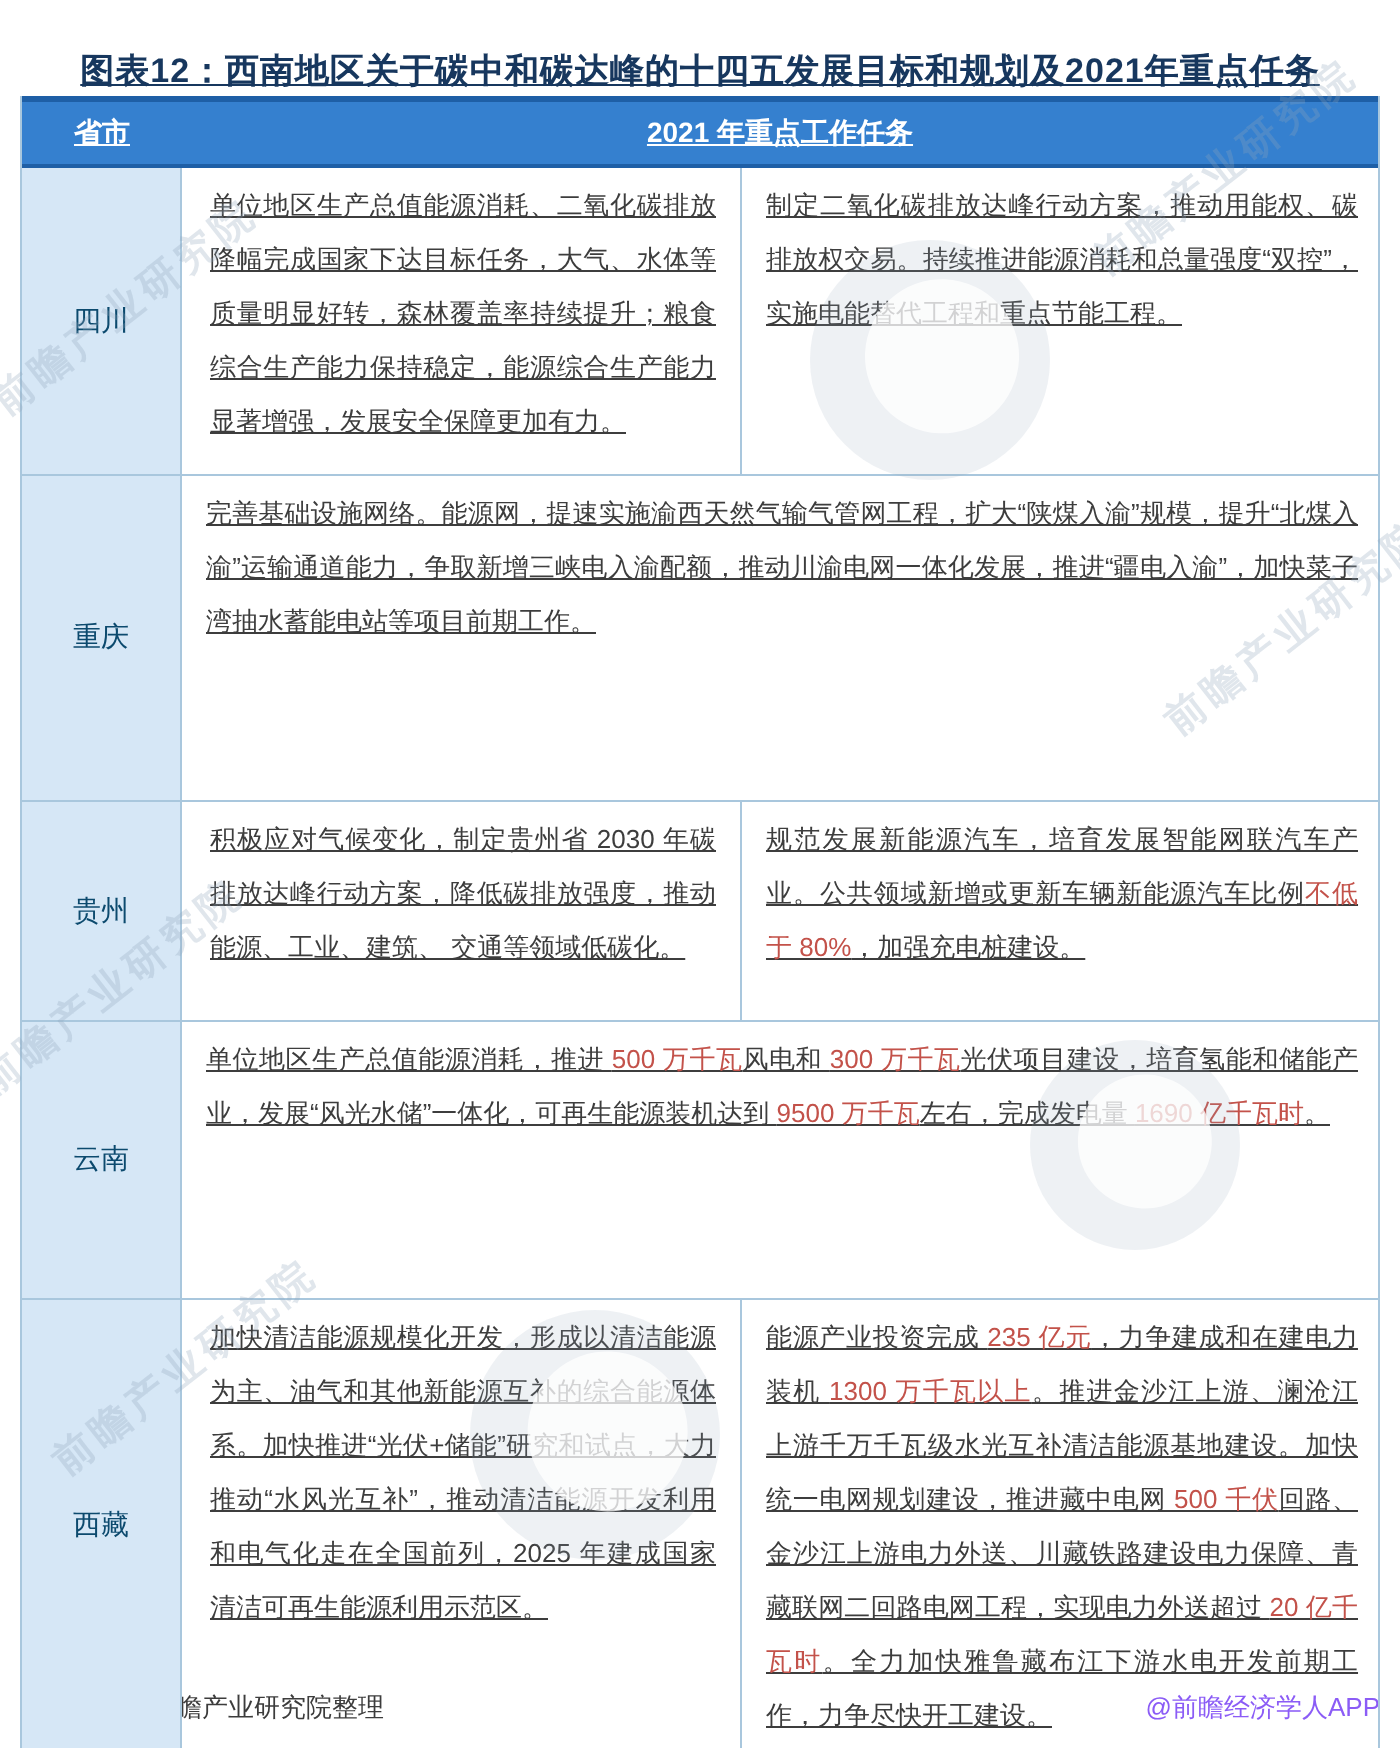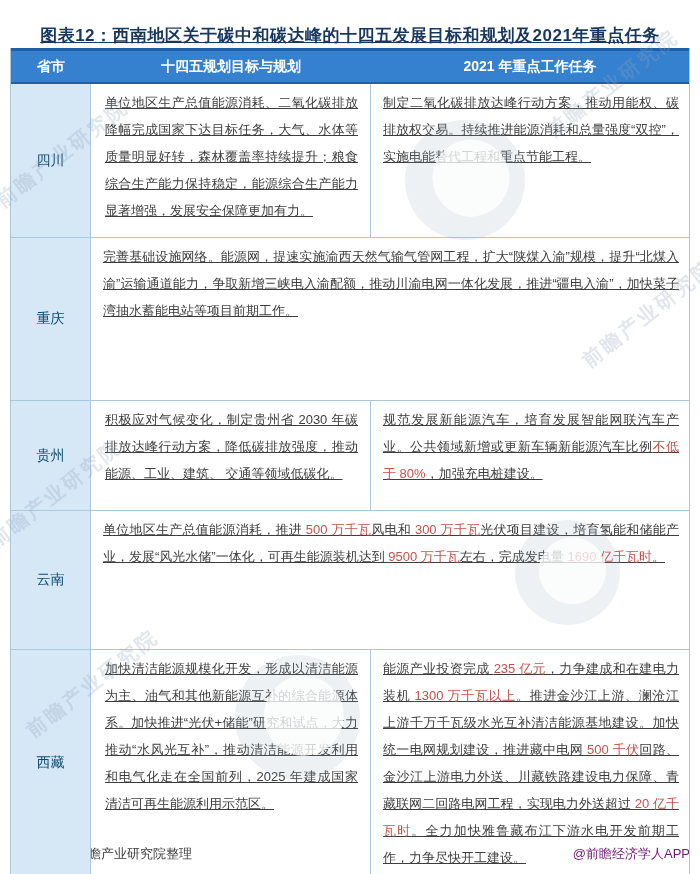--- a/index.html
+++ b/index.html
@@ -16,21 +16,21 @@
     border:1px solid var(--border-color,#a9c7dd);border-top:none;
     box-sizing:border-box;z-index:1;background:transparent;
   }
   .thead{
     display:flex;align-items:center;height:31px;
     background:var(--header-bg,#3580cf);
     border-top:3px solid var(--header-dark,#1e5fa6);
     border-bottom:2px solid var(--header-dark,#1e5fa6);
     color:#fff;font-weight:bold;font-size:14px;
   }
-  .th{text-align:center;box-sizing:border-box;}
+  .th{text-align:center;box-sizing:border-box;text-decoration:underline;}
   .th.c1{width:80px;}
   .th.c2{width:280px;}
   .th.c3{flex:1;}
   .trow{display:flex;border-bottom:1px solid var(--border-color,#a9c7dd);}
   .trow:last-child{border-bottom:none;}
   .cell-prov{
     width:80px;flex:0 0 80px;background:var(--province-bg,#d6e7f6);
     display:flex;align-items:center;justify-content:center;
     font-size:14px;color:#0c4a6e;border-right:1px solid var(--border-color,#a9c7dd);
     box-sizing:border-box;
@@ -43,42 +43,41 @@
   .cell-plan,.cell-tasks{
     font-size:13px;line-height:27px;color:#3d3d3d;text-align:justify;text-decoration:underline;
   }
   .red{color:var(--red-color,#c3524a);}
   .footer{
     position:absolute;left:10px;right:10px;top:845px;
     display:flex;justify-content:space-between;align-items:center;
     font-size:13px;
   }
   .footer-source{color:#3c3c3c;}
-  .footer-credit{color:#701a75;}
+  .footer-credit{color:#8b5cf6;}
   
   .wm-layer{position:absolute;inset:0;pointer-events:none;z-index:6;}
   .wm{
     position:absolute;white-space:nowrap;font-size:20px;font-weight:bold;
     color:rgba(145,165,185,0.28);transform:rotate(-38deg);letter-spacing:3px;
   }
   .wm-logo{position:absolute;border-radius:50%;background:rgba(150,168,185,0.16);}
   .wm-logo::after{
     content:"";position:absolute;left:18%;top:14%;width:64%;height:64%;
     border-radius:50%;background:#fff;opacity:0.75;transform:rotate(25deg) translateX(8%);
   }
 </style>
 </head>
 <body style="--title-color: #17375e; --header-bg: #3580cf; --header-dark: #1e5fa6; --province-bg: #d6e7f6; --border-color: #a9c7dd; --red-color: #c3524a;">
 
 <div class="title">图表12：西南地区关于碳中和碳达峰的十四五发展目标和规划及2021年重点任务</div>
 
 <div class="table">
   <div class="thead">
     <div class="th c1">省市</div>
-    <div class="th c2">十四五规划目标与规划</div>
     <div class="th c3">2021 年重点工作任务</div>
   </div>
   <div id="table-body">
       <div class="trow" style="min-height: 153px;">
         <div class="cell-prov">四川</div>
         <div class="cell-plan"><span>单位地区生产总值能源消耗、二氧化碳排放降幅完成国家下达目标任务，大气、水体等质量明显好转，森林覆盖率持续提升；粮食综合生产能力保持稳定，能源综合生产能力显著增强，发展安全保障更加有力。</span></div>
         <div class="cell-tasks"><span>制定二氧化碳排放达峰行动方案，推动用能权、碳排放权交易。持续推进能源消耗和总量强度“双控”，实施电能替代工程和重点节能工程。</span></div>
       </div>
       <div class="trow" style="min-height: 162px;">
         <div class="cell-prov">重庆</div>

